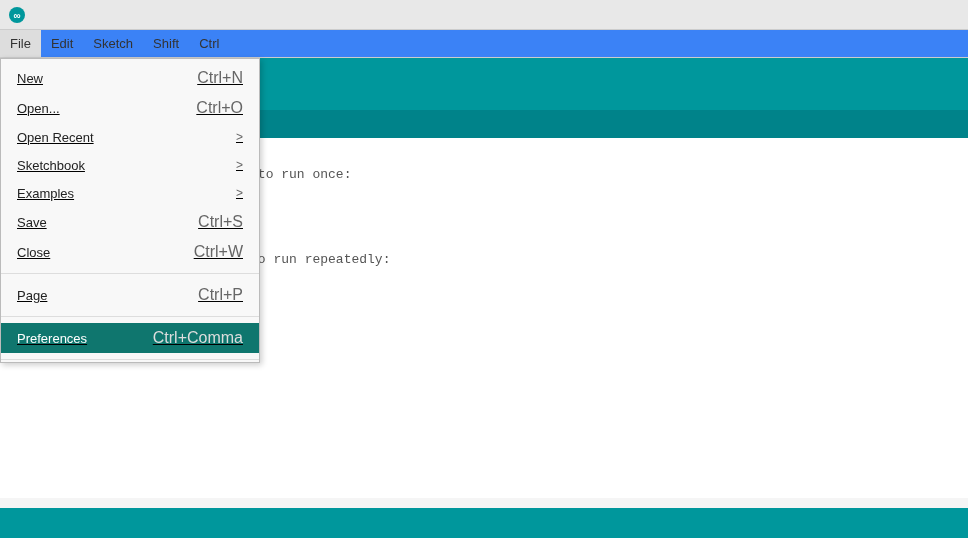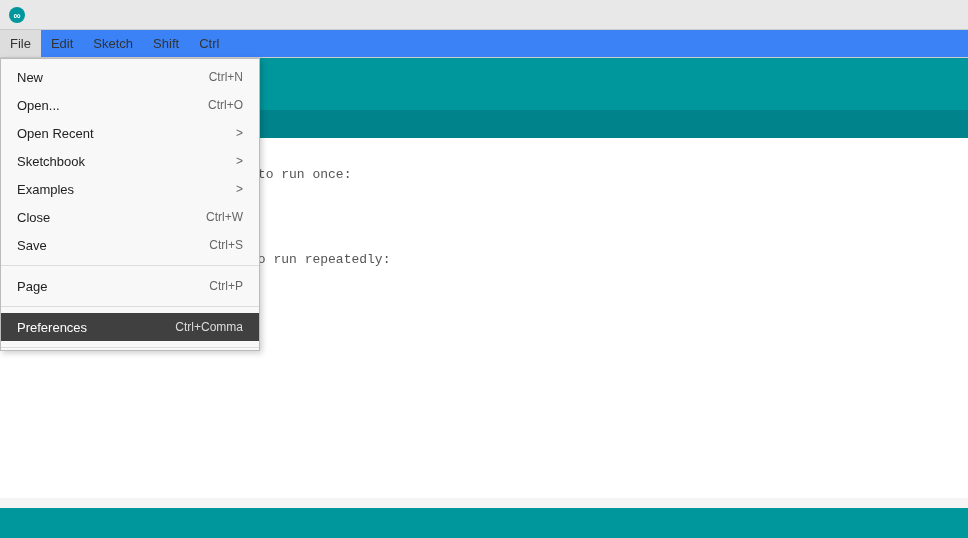--- a/index.html
+++ b/index.html
@@ -107,38 +107,39 @@
     
     #file-dropdown {
       position: absolute;
       top: 58px;
       left: 0px;
       background: #f8f8f8;
       border: 1px solid #bbb;
       min-width: 260px;
       z-index: 200;
       box-shadow: 2px 2px 6px rgba(0,0,0,0.2);
+      text-decoration: underline;
     }
     .dd-item {
       display: flex;
       align-items: center;
       justify-content: space-between;
       padding: 6px 16px;
       cursor: pointer;
       color: #222;
       font-size: 13px;
       min-height: 28px;
     }
     .dd-item.highlighted {
-      background: #404040;
+      background: #0f766e;
       color: #fff;
     }
     .dd-item .shortcut {
       color: #666;
-      font-size: 12px;
+      font-size: 16px;
       margin-left: 30px;
     }
     .dd-item.highlighted .shortcut {
       color: #ddd;
     }
     .dd-item .arrow {
       color: #666;
       font-size: 12px;
     }
     .dd-separator {
@@ -185,26 +186,26 @@
     </div>
     <div class="dd-item">
       <span>Sketchbook</span>
       <span class="arrow">&gt;</span>
     </div>
     <div class="dd-item">
       <span>Examples</span>
       <span class="arrow">&gt;</span>
     </div>
     <div class="dd-item">
+      <span>Save</span>
+      <span class="shortcut">Ctrl+S</span>
+    </div>
+    <div class="dd-item">
       <span>Close</span>
       <span class="shortcut">Ctrl+W</span>
-    </div>
-    <div class="dd-item">
-      <span>Save</span>
-      <span class="shortcut">Ctrl+S</span>
     </div>
   </div>
   <div class="dd-separator"></div>
   <div class="dd-section">
     <div class="dd-item">
       <span>Page</span>
       <span class="shortcut">Ctrl+P</span>
     </div>
   </div>
   <div class="dd-separator"></div>

